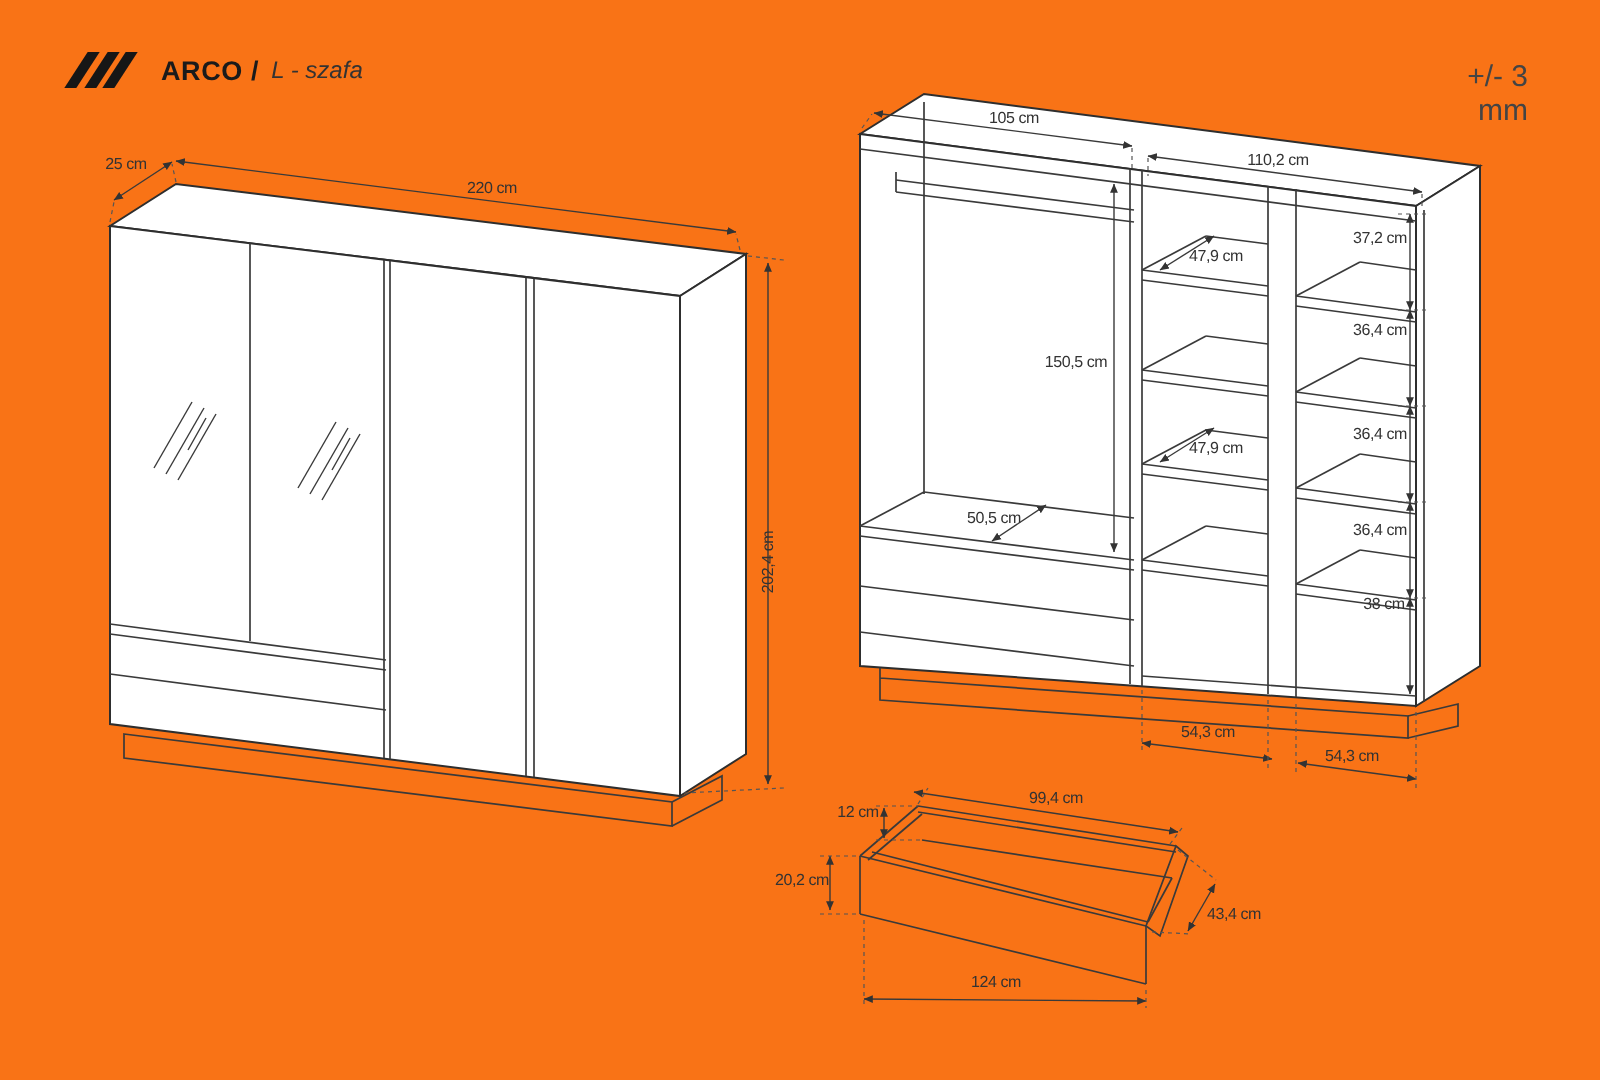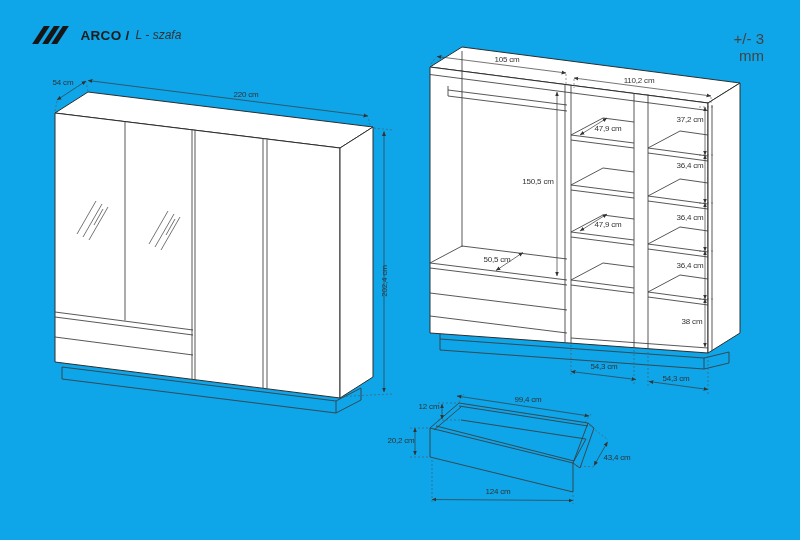--- a/index.html
+++ b/index.html
@@ -1,16 +1,16 @@
 <!DOCTYPE html>
 <html><head>
 <meta charset="utf-8">
 <style>
   html,body{margin:0;padding:0;background:#e8e8e8;}
-  .page{position:relative;width:800px;height:540px;background:#0ea5e9;overflow:hidden;
+  .page{position:relative;width:800px;height:540px;background:#f97316;overflow:hidden;
         font-family:"Liberation Sans", sans-serif;}
   svg{position:absolute;left:0;top:0;}
   .f{fill:#ffffff;stroke:#2e2e2e;stroke-width:1;}
   .i{fill:none;stroke:#3a3a3a;stroke-width:0.85;}
   .d{fill:none;stroke:#3a3a3a;stroke-width:0.7;}
   .dt{fill:none;stroke:#555;stroke-width:0.6;stroke-dasharray:2 2;}
   .lbl{position:absolute;transform:translate(-50%,-50%);font-size:8px;color:#333;
        white-space:nowrap;letter-spacing:-0.2px;}
   .rot{transform:translate(-50%,-50%) rotate(-90deg);}
   .titleblock{position:absolute;left:38px;top:26px;display:flex;align-items:center;}
@@ -209,35 +209,35 @@
       <line class="dt" x1="585" y1="422" x2="591" y2="414"></line>
       <line class="d" x1="607.5" y1="442" x2="594" y2="465.5" marker-start="url(#a)" marker-end="url(#a)"></line>
       <line class="dt" x1="589" y1="425" x2="608" y2="440"></line>
       <line class="dt" x1="576" y1="466" x2="596" y2="467"></line>
       <line class="d" x1="432" y1="499.5" x2="573" y2="500.5" marker-start="url(#a)" marker-end="url(#a)"></line>
       <line class="dt" x1="432" y1="460" x2="432" y2="503"></line>
       <line class="dt" x1="573" y1="495" x2="573" y2="504"></line>
     </g>
   </svg>
 
-  <div class="lbl" style="left:63px;top:82px;">54 cm</div>
+  <div class="lbl" style="left:63px;top:82px;">25 cm</div>
   <div class="lbl" style="left:246px;top:94px;">220 cm</div>
   <div class="lbl rot" style="left:384px;top:281px;">202,4 cm</div>
 
   <div class="lbl" style="left:507px;top:59px;">105 cm</div>
   <div class="lbl" style="left:639px;top:80px;">110,2 cm</div>
   <div class="lbl" style="left:538px;top:181px;">150,5 cm</div>
   <div class="lbl" style="left:608px;top:128px;">47,9 cm</div>
   <div class="lbl" style="left:608px;top:224px;">47,9 cm</div>
   <div class="lbl" style="left:497px;top:259px;text-align:right;">50,5 cm</div>
   <div class="lbl" style="left:690px;top:119px;">37,2 cm</div>
   <div class="lbl" style="left:690px;top:165px;">36,4 cm</div>
   <div class="lbl" style="left:690px;top:217px;">36,4 cm</div>
   <div class="lbl" style="left:690px;top:265px;">36,4 cm</div>
-  <div class="lbl" style="left:692px;top:321px;">38 cm</div>
+  <div class="lbl" style="left:692px;top:302px;">38 cm</div>
   <div class="lbl" style="left:604px;top:366px;">54,3 cm</div>
   <div class="lbl" style="left:676px;top:378px;">54,3 cm</div>
 
   <div class="lbl" style="left:429px;top:406px;">12 cm</div>
   <div class="lbl" style="left:401px;top:440px;">20,2 cm</div>
   <div class="lbl" style="left:528px;top:399px;">99,4 cm</div>
   <div class="lbl" style="left:617px;top:457px;">43,4 cm</div>
   <div class="lbl" style="left:498px;top:491px;">124 cm</div>
 
 </div>

